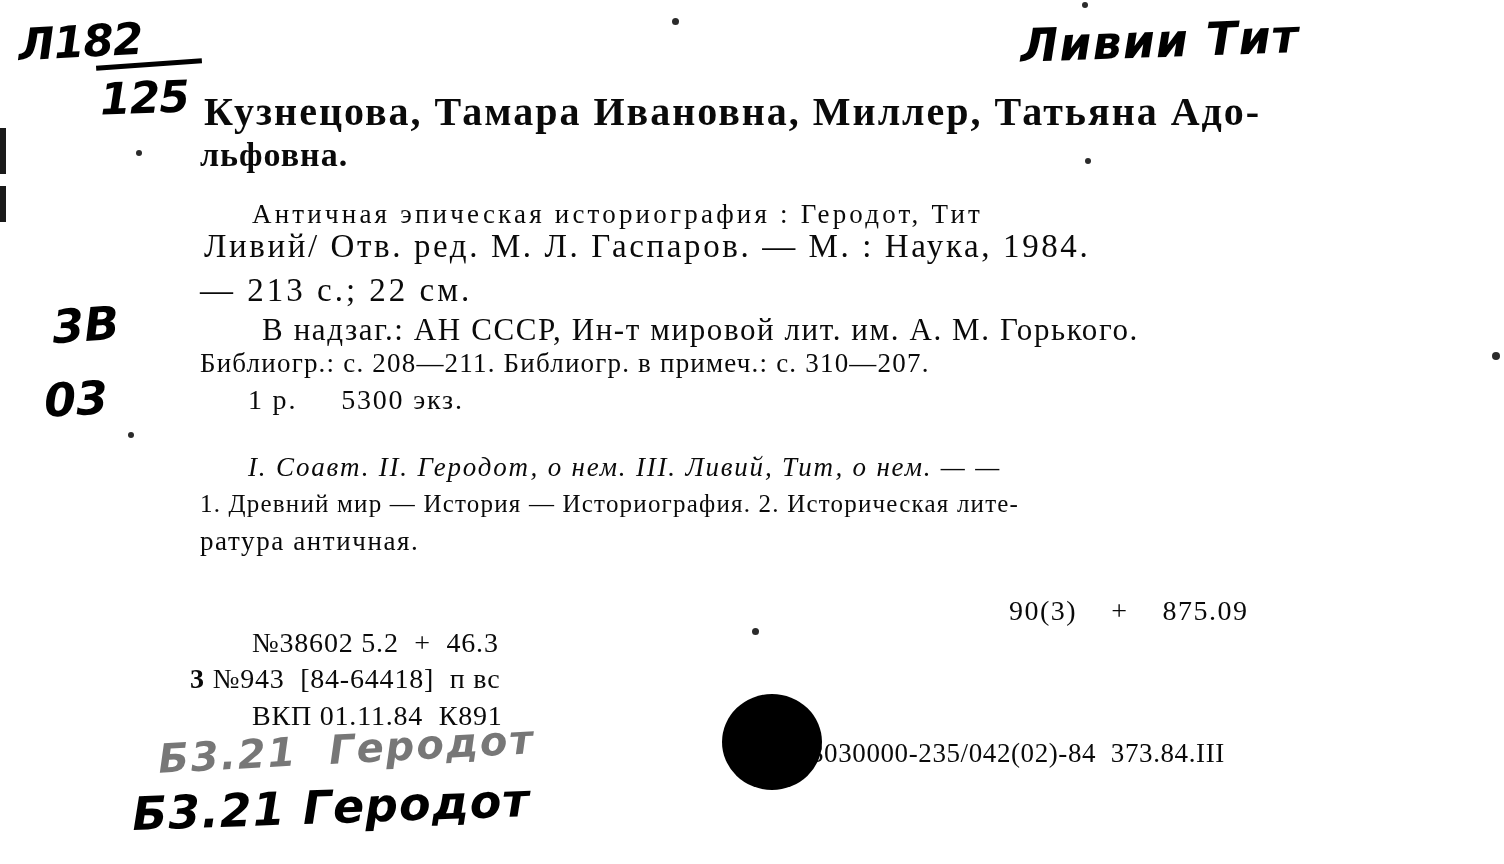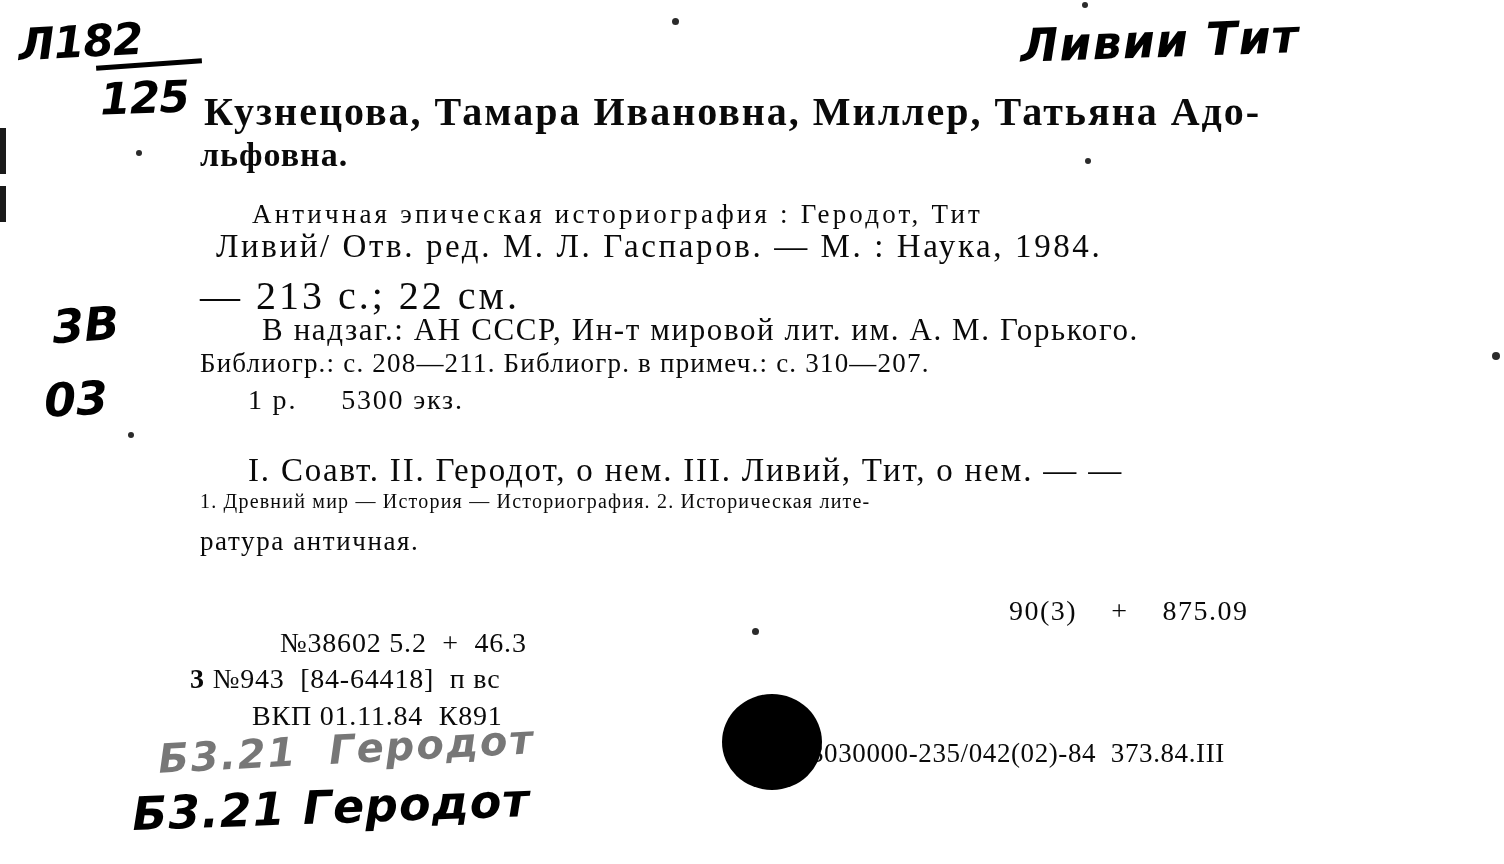--- a/index.html
+++ b/index.html
@@ -45,29 +45,29 @@
   }
 
   .title1 {
     left: 252px;
     top: 184px;
     font-size: 27px;
     letter-spacing: 3.2px;
     margin-top: 15px;
   }
   .title2 {
-    left: 216px;
+    left: 204px;
     top: 228px;
     font-size: 33px;
     letter-spacing: 2.6px;
   }
   .title3 {
     left: 200px;
     top: 272px;
-    font-size: 40px;
+    font-size: 33px;
     letter-spacing: 3px;
   }
 
   .note1 {
     left: 262px;
     top: 312px;
     font-size: 31px;
     letter-spacing: 1.6px;
   }
   .note2 {
@@ -79,27 +79,28 @@
   .note3 {
     left: 248px;
     top: 384px;
     font-size: 28px;
     letter-spacing: 1.8px;
   }
 
   .subj1 {
     left: 248px;
     top: 452px;
-    font-size: 33px;
+    font-size: 27px;
     letter-spacing: 1.8px;
+    font-style: italic;
   }
   .subj2 {
     left: 200px;
     top: 490px;
-    font-size: 20px;
+    font-size: 25px;
     letter-spacing: 1.2px;
   }
   .subj3 {
     left: 200px;
     top: 526px;
     font-size: 27px;
     letter-spacing: 1.6px;
   }
 
   .udk {
@@ -107,21 +108,20 @@
     top: 595px;
     font-size: 28px;
     letter-spacing: 1.5px;
   }
 
   .foot1 {
     left: 252px;
     top: 627px;
     font-size: 28px;
     letter-spacing: 0.8px;
-    margin-left: 28px;
   }
   .foot2 {
     left: 190px;
     top: 663px;
     font-size: 28px;
     letter-spacing: 0.8px;
   }
   .foot3 {
     left: 252px;
     top: 700px;

